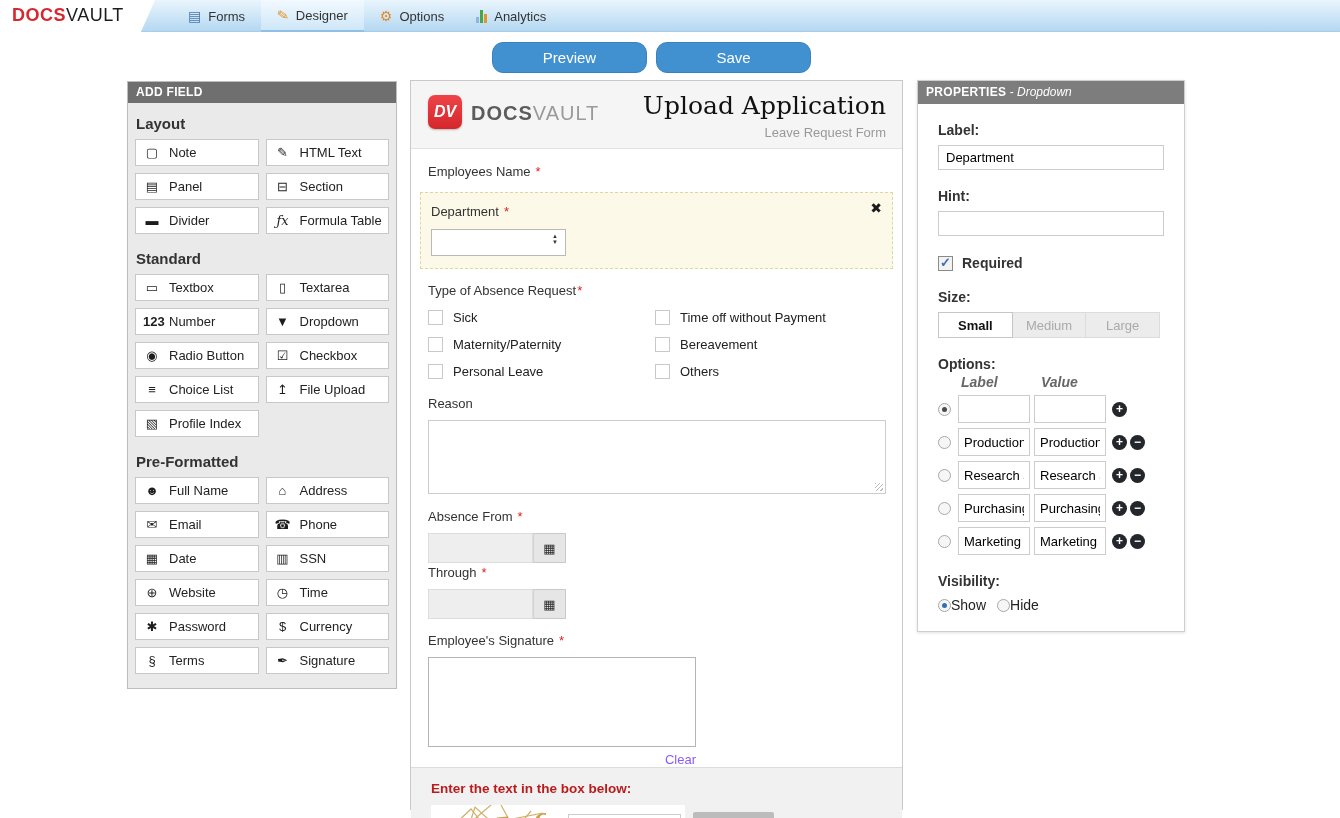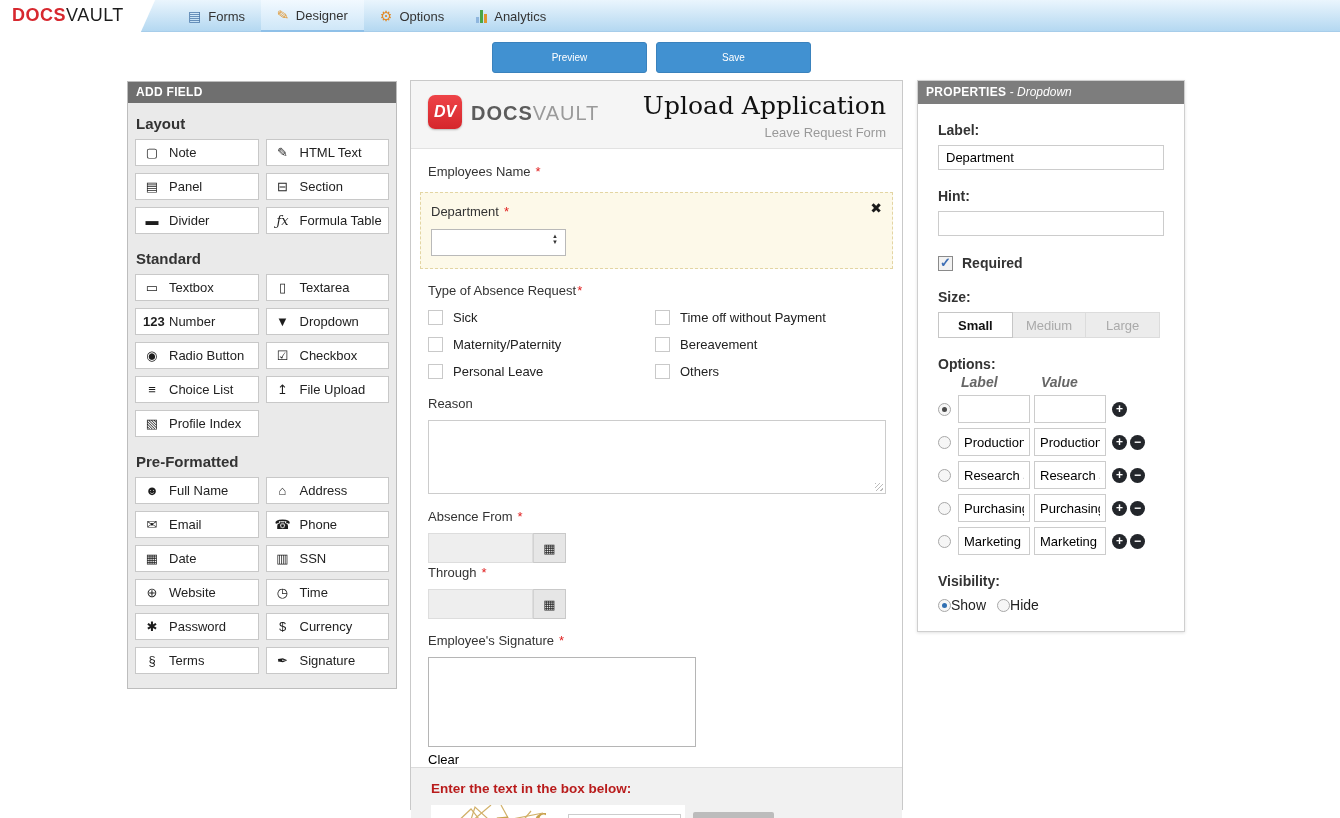--- a/index.html
+++ b/index.html
@@ -25,21 +25,21 @@
   .ic-designer { color:#e0952e; transform:rotate(-10deg); display:inline-block; }
   .ic-options { color:#e08a2a; }
   .bar-ic { display:inline-flex; align-items:flex-end; gap:1px; height:13px; }
   .bar-ic i { display:block; width:3px; background:#79a8d8; }
   .bar-ic i:nth-child(1){height:6px;background:#8fb6de;}
   .bar-ic i:nth-child(2){height:13px;background:#4ba645;}
   .bar-ic i:nth-child(3){height:9px;background:#e0952e;}
 
   
   .btn-blue { position:absolute; top:42px; width:155px; height:31px; background:#4191d1;
-              border:1px solid #3a82bd; border-radius:3px; color:#fff; font-size:10px;
+              border:1px solid #3a82bd; border-radius:11px; color:#fff; font-size:15px;
               display:flex; align-items:center; justify-content:center; cursor:pointer; }
   .btn-preview { left:492px; } .btn-save { left:656px; }
 
   
   .left-panel { position:absolute; left:127px; top:81px; width:270px; background:#eaeaea;
                 border:1px solid #bdbdbd; padding-bottom:12px; }
   .panel-hdr { height:21px; background:#6f6f6f; color:#fff; font-size:12px; font-weight:bold;
                line-height:21px; padding-left:8px; letter-spacing:.3px; }
   .lp-body { padding:4px 7px 2px; }
   .sec-title { font-size:15px; font-weight:bold; color:#333; margin:8px 0 7px 1px; }
@@ -99,21 +99,21 @@
   .dates-row { display:flex; margin-top:13px;flex-direction:column; }
   .date-col { width:227px; }
   .date-group { display:flex; margin-top:8px; }
   .date-inp { width:105px; height:30px; background:#eee; border:1px solid #ddd; }
   .cal-btn { width:33px; height:30px; background:#e6e6e6; border:1px solid #c9c9c9;
              border-left:1px solid #d2d2d2; display:flex; align-items:center; justify-content:center;
              font-size:13px; color:#2a2a2a; cursor:pointer; }
 
   .sig { margin-top:12px; }
   .sig-box { margin-top:8px; width:268px; height:90px; background:#fff; border:1px solid #b5b5b5; }
-  .clear-link { width:268px; text-align:left; margin-top:5px; font-size:13px; color:#000000;
+  .clear-link { width:268px; text-align:right; margin-top:5px; font-size:13px; color:#8b5cf6;
                 cursor:pointer; }
 
   .form-footer { flex:none; background:#f1f1f1; border-top:1px solid #dcdcdc;
                  padding:13px 20px 14px; }
   .cap-prompt { font-size:13.5px; color:#b91c1c; font-weight:600; }
   .cap-row { display:flex; align-items:center; margin-top:9px; }
   .cap-strip { background:#fff; height:46px; display:flex; align-items:center; padding-right:4px; }
   .cap-img { position:relative; width:115px; height:46px; overflow:hidden; flex:none; }
   .cap-code { position:absolute; left:2px; top:8px; font-family:"DejaVu Serif", serif;
               font-size:25px; font-weight:bold; font-style:italic; color:#c9a24e;

